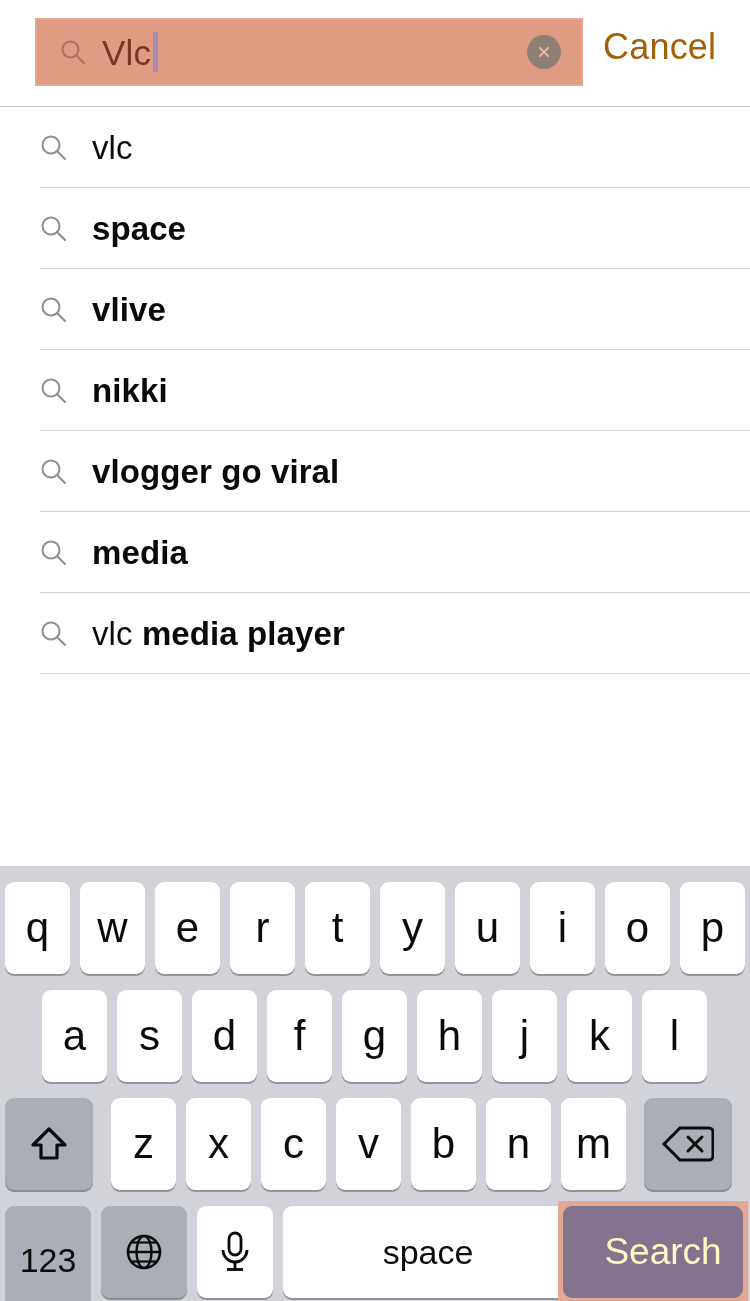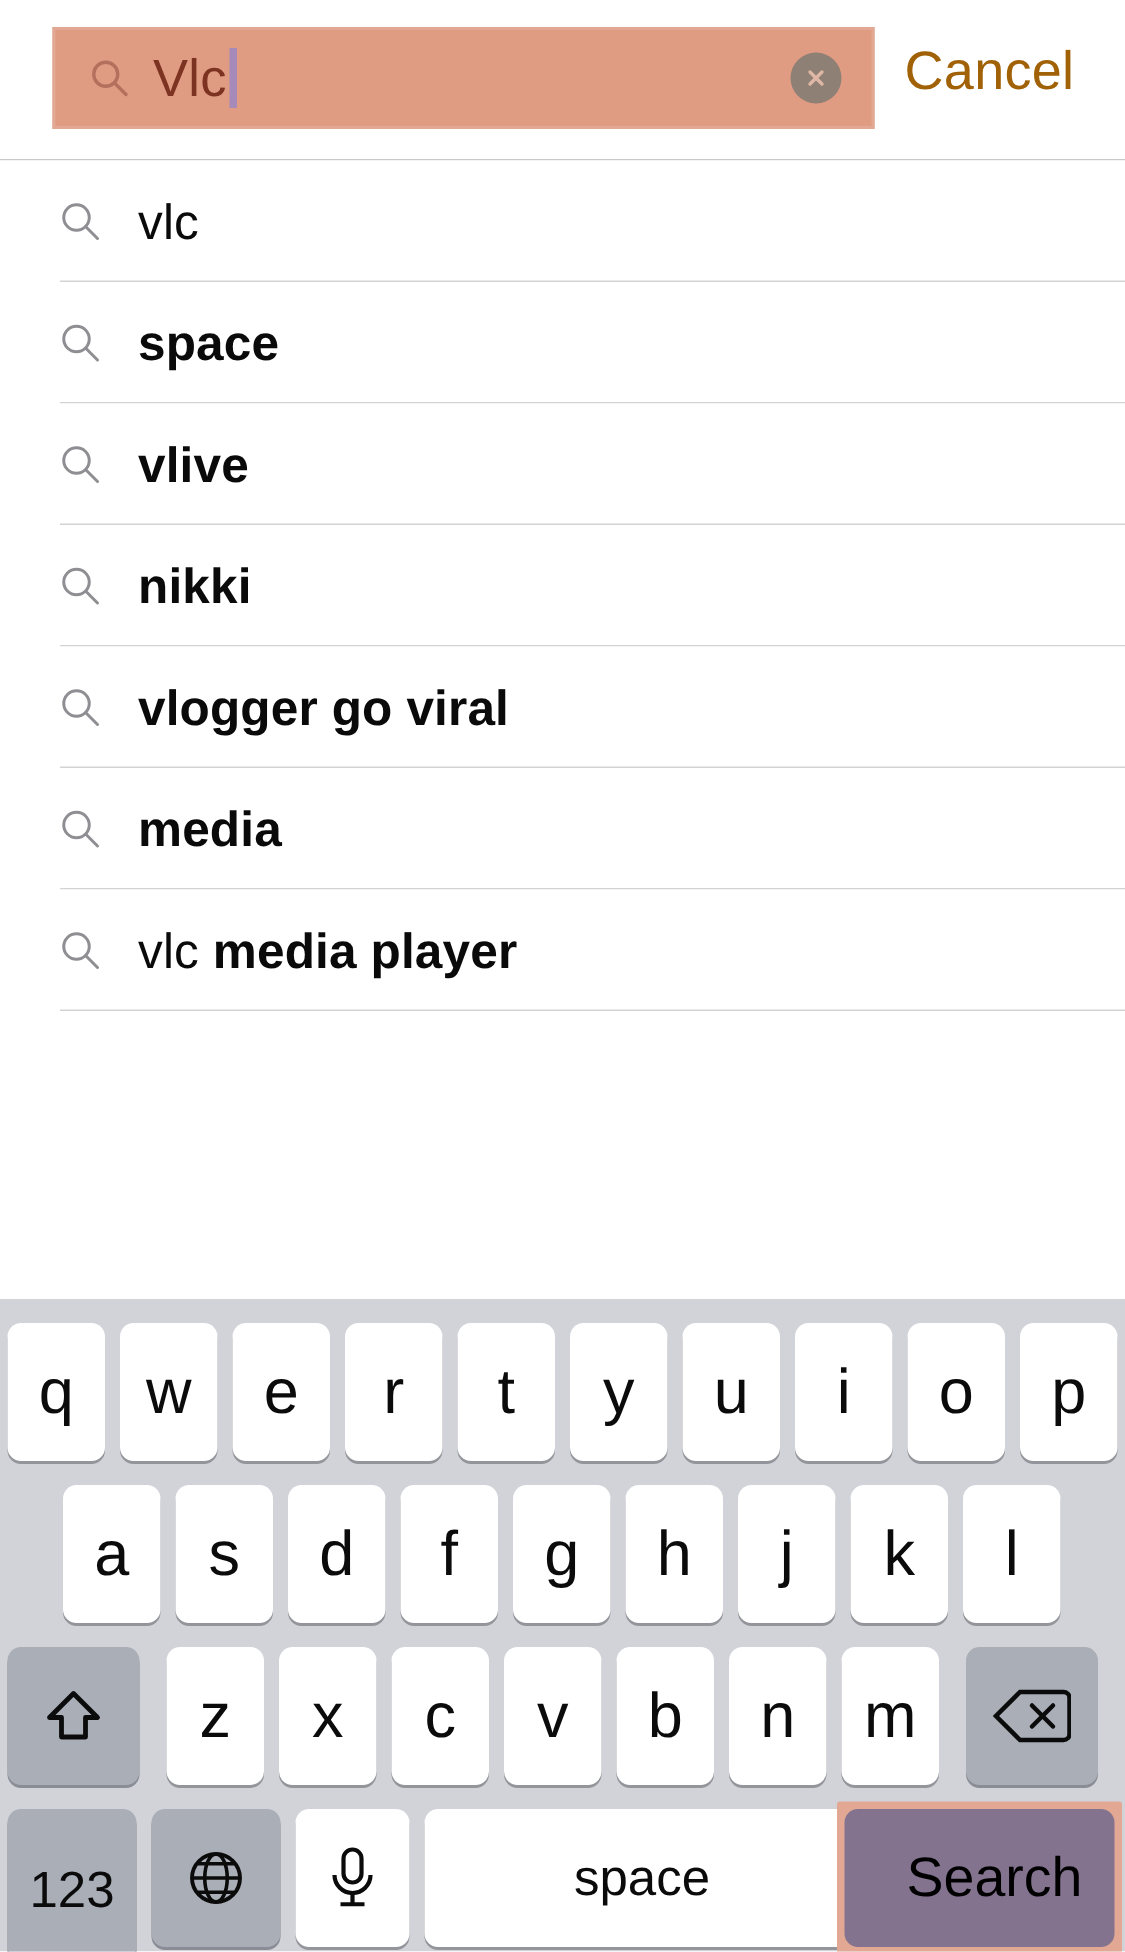--- a/index.html
+++ b/index.html
@@ -68,21 +68,21 @@
   .krow { position:absolute; left:0; width:750px; display:flex; }
   .key {
     position:relative; background:#ffffff; border-radius:9px;
     box-shadow:0 2px 0 rgba(136,138,143,0.85);
     display:flex; align-items:center; justify-content:center;
     font-size:42px; color:#0b0b0b; font-weight:400;
     user-select:none;
   }
   .key.gray { background:#a9aeb7; box-shadow:0 2px 0 rgba(120,124,132,0.8); }
   .key.search-key {
-    background:#83738f; color:#000000; font-size:37px;
+    background:#83738f; color:#fef9c3; font-size:37px;
     box-shadow:none; border-radius:9px;padding-left:20px;
   }
   .search-key-wrap {
     position:absolute; background:#e2a893; border-radius:2px;
     padding:5px; box-shadow:none;
   }
 
   .row1 { top:16px; }
   .row2 { top:124px; }
   .row3 { top:232px; }

